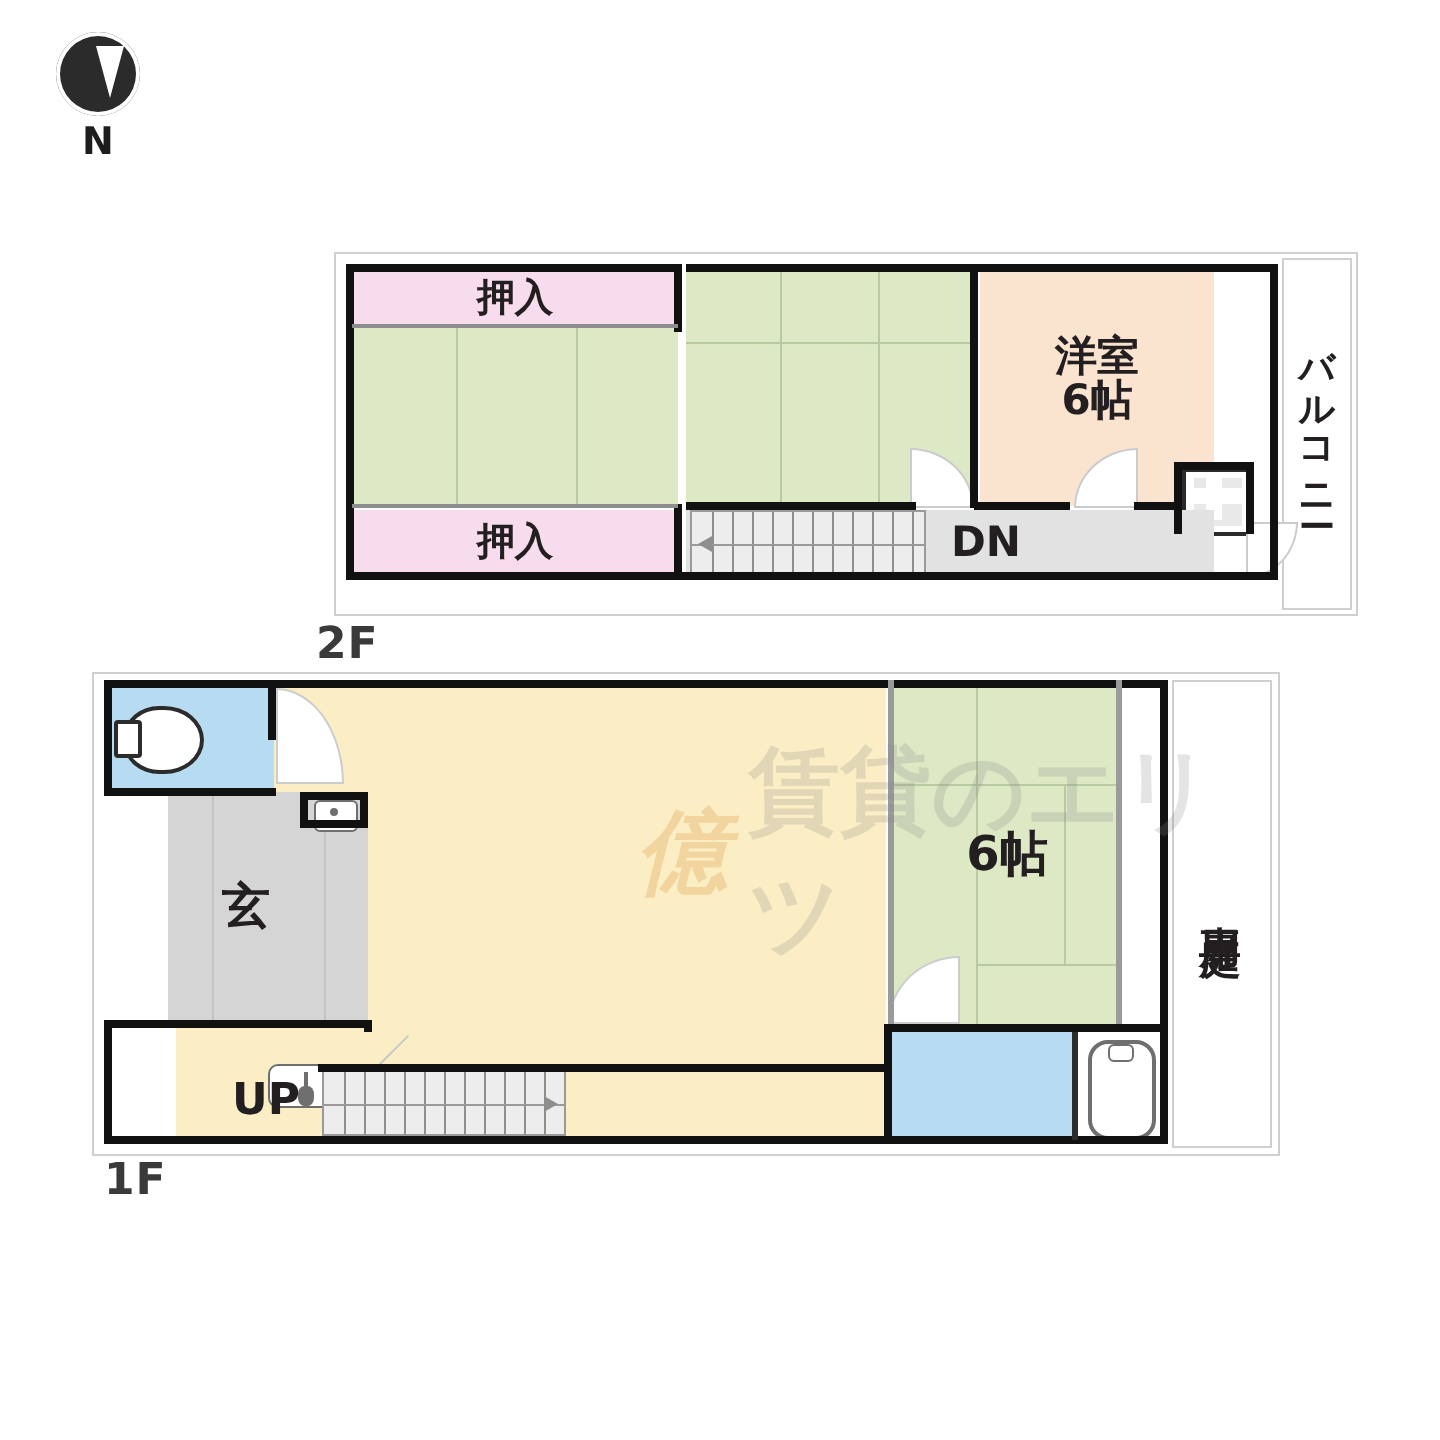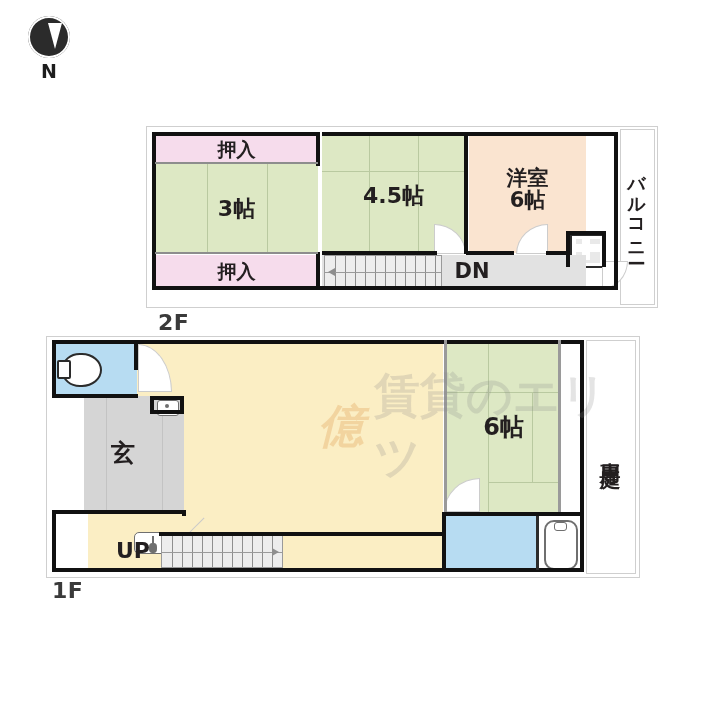--- a/index.html
+++ b/index.html
@@ -107,44 +107,42 @@
 
 <div id="stage">
 
   <div class="abs compass-wrap">
     <div class="compass-circle">
       <div class="compass-needle"></div>
     </div>
     <div class="compass-n">N</div>
   </div>
 
-  <div class="plan" style="left:146px;top:126px;width:510px;height:180px;">
+  <div class="plan" style="left:167px;top:126px;width:510px;height:180px;">
 
     <div class="thinbox" style="left:0px;top:0px;width:510px;height:180px;"></div>
 
     <div class="room white" style="left:6px;top:6px;width:465px;height:168px;"></div>
 
     <div class="room oshiire" style="left:9px;top:9px;width:163px;height:29px;"></div>
     <div class="lbl" style="left:9px;top:9px;width:163px;height:29px;font-size:19px;">押入</div>
 
     <div class="room tatami" style="left:9px;top:38px;width:163px;height:89px;">
       <div class="gridline" style="left:52px;top:0;width:1px;height:89px;"></div>
       <div class="gridline" style="left:112px;top:0;width:1px;height:89px;"></div>
     </div>
-    <div class="lbl" style="left:9px;top:38px;width:163px;height:89px;font-size:22px;">3帖</div>
 
     <div class="room oshiire" style="left:9px;top:129px;width:163px;height:33px;"></div>
     <div class="lbl" style="left:9px;top:129px;width:163px;height:33px;font-size:19px;">押入</div>
 
     <div class="room tatami" style="left:176px;top:9px;width:143px;height:118px;">
       <div class="gridline" style="left:47px;top:0;width:1px;height:118px;"></div>
       <div class="gridline" style="left:96px;top:0;width:1px;height:118px;"></div>
       <div class="gridline" style="left:0;top:36px;width:143px;height:1px;"></div>
     </div>
-    <div class="lbl" style="left:176px;top:20px;width:143px;height:100px;font-size:22px;">4.5帖</div>
 
     <div class="door door-bl" style="left:288px;top:98px;width:32px;height:30px;"></div>
 
     <div class="room yoshitsu" style="left:323px;top:9px;width:117px;height:118px;"></div>
     <div class="lbl" style="left:323px;top:18px;width:117px;height:90px;font-size:21px;">洋室
 6帖</div>
 
     <div class="door door-br" style="left:370px;top:98px;width:32px;height:30px;"></div>
 
     <div class="washpan" style="left:424px;top:108px;width:32px;height:30px;">

